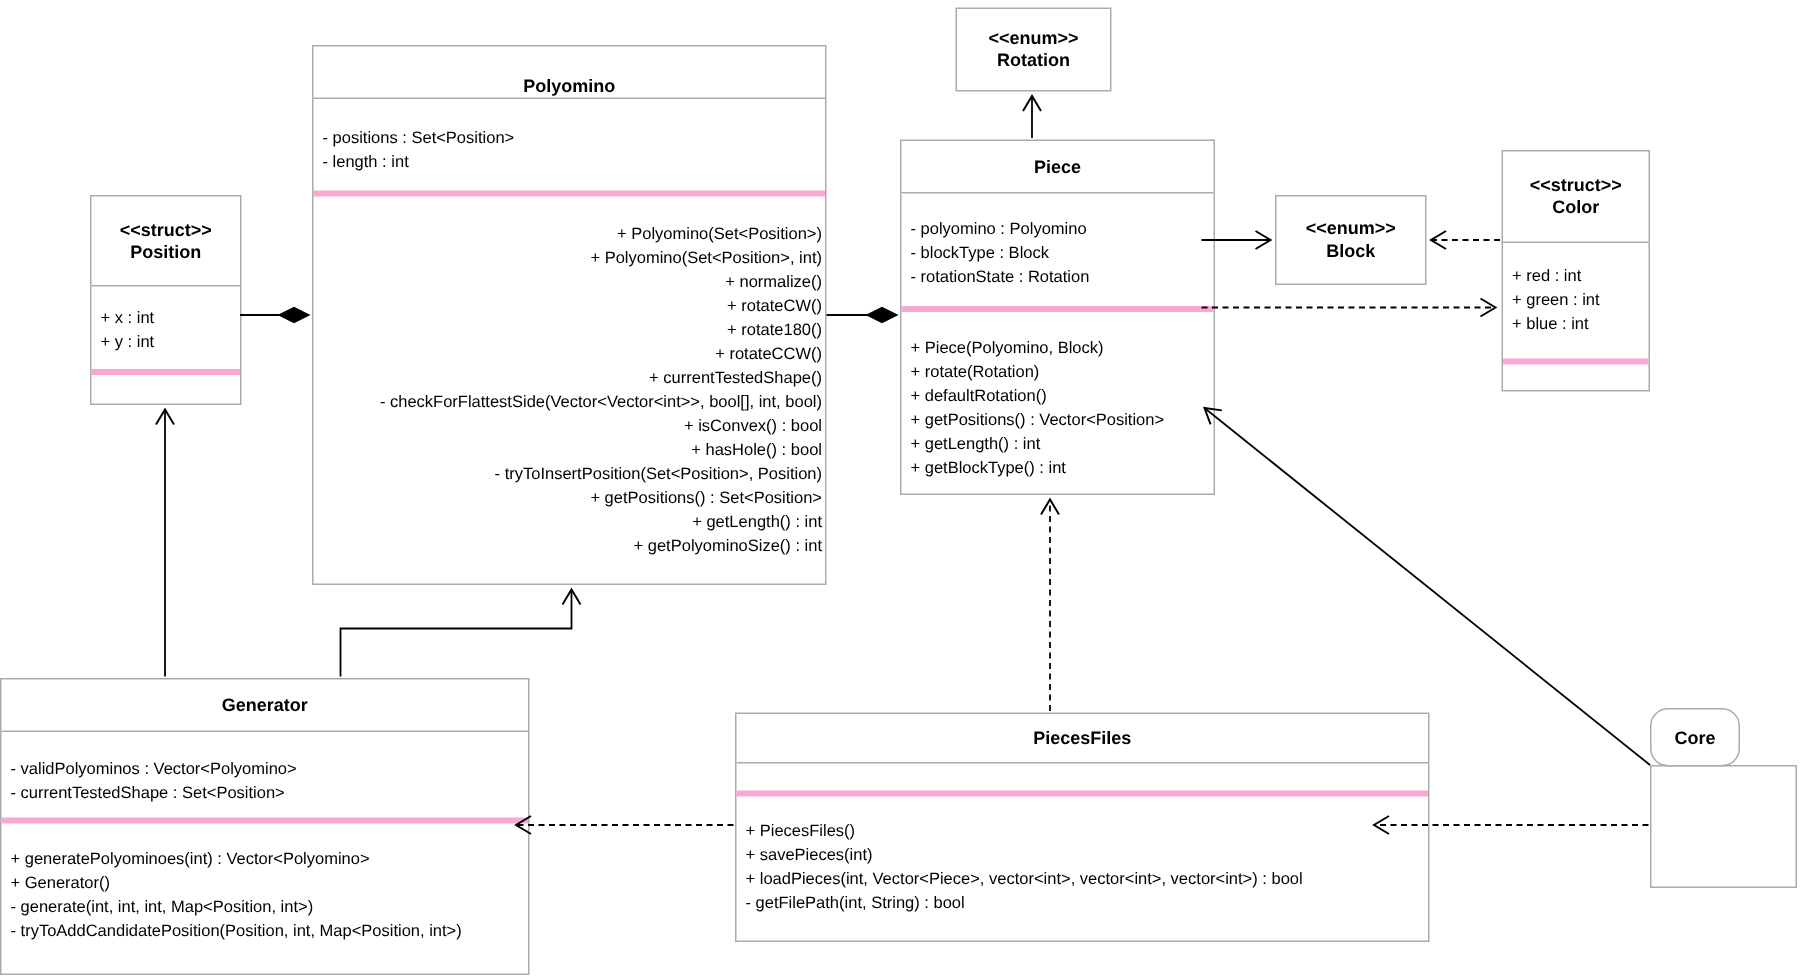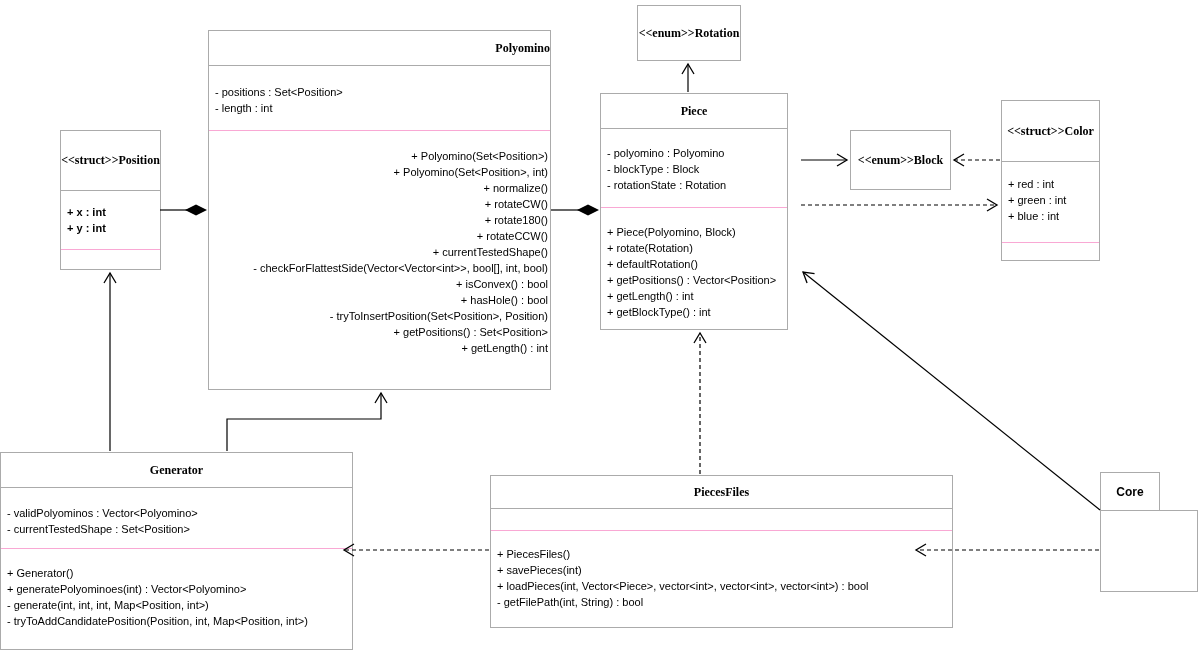--- a/index.html
+++ b/index.html
@@ -6,48 +6,48 @@
   #canvas {
     position:relative; width:1201px; height:651px; background:#ffffff;
     font-family:"Liberation Sans", sans-serif; color:#000; overflow:hidden;
   }
   svg.connectors { position:absolute; left:0; top:0; z-index:3; pointer-events:none; }
   .cls {
     position:absolute; background:#ffffff; border:1px solid #ababab;
     box-sizing:border-box; display:flex; flex-direction:column; z-index:2;
   }
   .hdr {
-    flex:none; display:flex; flex-direction:row; justify-content:center; align-items:center;
+    flex:none; display:flex; flex-direction:column; justify-content:center; align-items:center;
     font-weight:bold; font-size:12px; line-height:15px; border-bottom:1px solid #ababab;
-    box-sizing:border-box; text-align:center;font-family:Liberation Serif, serif;
+    box-sizing:border-box; text-align:center;
   }
   .hdr.no-sep { border-bottom:none; flex:1; }
   .compartment {
-    flex:none; box-sizing:border-box; border-bottom:1px solid #f9a8d4;
+    flex:none; box-sizing:border-box; border-bottom:4px solid #f9a8d4;
     padding-left:6px; padding-right:2px; overflow:hidden;
   }
   .compartment.last { border-bottom:none; flex:1; }
   .member { font-size:11px; line-height:16px; white-space:nowrap; }
   .pkg-tab {
     position:absolute; background:#ffffff; border:1px solid #ababab; box-sizing:border-box;
     display:flex; align-items:center; justify-content:center; font-weight:bold; font-size:12px; z-index:2;
   }
   .pkg-body { position:absolute; background:#ffffff; border:1px solid #ababab; box-sizing:border-box; z-index:1; }
 </style>
 </head>
 <body>
 
 <div id="canvas">
 
   <div class="cls" style="left:60px; top:130px; width:101px; height:140px;">
     <div class="hdr" style="height:60px;">
       <span>&lt;&lt;struct&gt;&gt;</span>
       <span>Position</span>
     </div>
-    <div class="compartment" style="height:59px; padding-top:13px;font-weight:bold;">
+    <div class="compartment" style="height:59px; padding-top:13px;">
         <div class="member">+ x : int</div>
         <div class="member">+ y : int</div>
       </div>
     <div class="compartment last"></div>
   </div>
 
   <div class="cls" style="left:208px; top:30px; width:343px; height:360px;">
     <div class="hdr" style="height:35px;justify-content:flex-end;">
       <span>Polyomino</span>
     </div>
@@ -62,31 +62,32 @@
         <div class="member">+ rotateCW()</div>
         <div class="member">+ rotate180()</div>
         <div class="member">+ rotateCCW()</div>
         <div class="member">+ currentTestedShape()</div>
         <div class="member">- checkForFlattestSide(Vector&lt;Vector&lt;int&gt;&gt;, bool[], int, bool)</div>
         <div class="member">+ isConvex() : bool</div>
         <div class="member">+ hasHole() : bool</div>
         <div class="member">- tryToInsertPosition(Set&lt;Position&gt;, Position)</div>
         <div class="member">+ getPositions() : Set&lt;Position&gt;</div>
         <div class="member">+ getLength() : int</div>
+        <div class="member">+ getPolyominoSize() : int</div>
       </div>
   </div>
 
   <div class="cls" style="left:637px; top:5px; width:104px; height:56px;">
     <div class="hdr no-sep">
       <span>&lt;&lt;enum&gt;&gt;</span>
       <span>Rotation</span>
     </div>
   </div>
 
-  <div class="cls" style="left:600px; top:93px; width:188px; height:237px;">
+  <div class="cls" style="left:600px; top:93px; width:210px; height:237px;">
     <div class="hdr" style="height:35px;">
       <span>Piece</span>
     </div>
     <div class="compartment" style="height:79px; padding-top:16px;">
         <div class="member">- polyomino : Polyomino</div>
         <div class="member">- blockType : Block</div>
         <div class="member">- rotationState : Rotation</div>
       </div>
     <div class="compartment last" style="padding-top:16px;">
         <div class="member">+ Piece(Polyomino, Block)</div>
@@ -120,41 +121,41 @@
 
   <div class="cls" style="left:0px; top:452px; width:353px; height:198px;">
     <div class="hdr" style="height:35px;">
       <span>Generator</span>
     </div>
     <div class="compartment" style="height:61px; padding-top:17px;">
         <div class="member">- validPolyominos : Vector&lt;Polyomino&gt;</div>
         <div class="member">- currentTestedShape : Set&lt;Position&gt;</div>
       </div>
     <div class="compartment last" style="padding-top:16px;">
+        <div class="member">+ generatePolyominoes(int) : Vector&lt;Polyomino&gt;</div>
         <div class="member">+ Generator()</div>
-        <div class="member">+ generatePolyominoes(int) : Vector&lt;Polyomino&gt;</div>
         <div class="member">- generate(int, int, int, Map&lt;Position, int&gt;)</div>
         <div class="member">- tryToAddCandidatePosition(Position, int, Map&lt;Position, int&gt;)</div>
       </div>
   </div>
 
   <div class="cls" style="left:490px; top:475px; width:463px; height:153px;">
     <div class="hdr" style="height:33px;">
       <span>PiecesFiles</span>
     </div>
     <div class="compartment" style="height:22px;"></div>
     <div class="compartment last" style="padding-top:15px;">
         <div class="member">+ PiecesFiles()</div>
         <div class="member">+ savePieces(int)</div>
         <div class="member">+ loadPieces(int, Vector&lt;Piece&gt;, vector&lt;int&gt;, vector&lt;int&gt;, vector&lt;int&gt;) : bool</div>
         <div class="member">- getFilePath(int, String) : bool</div>
       </div>
   </div>
 
-  <div class="pkg-tab" style="left:1100px; top:472px; width:60px; height:39px;">
+  <div class="pkg-tab" style="left:1100px; top:472px; width:60px; height:39px;border-radius:12px;">
     <span>Core</span>
   </div>
   <div class="pkg-body" style="left:1100px; top:510px; width:98px; height:82px;"></div>
 
   <svg class="connectors" width="1201" height="651" viewBox="0 0 1201 651">
     <defs>
       <marker id="openArrow" markerUnits="userSpaceOnUse" markerWidth="16" markerHeight="16" refX="12" refY="8" orient="auto">
         <path d="M2,2 L12,8 L2,14" fill="none" stroke="#000000" stroke-width="1.3"></path>
       </marker>
     </defs>

